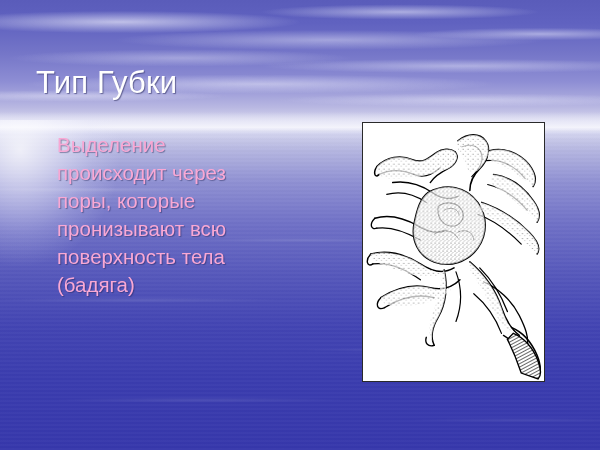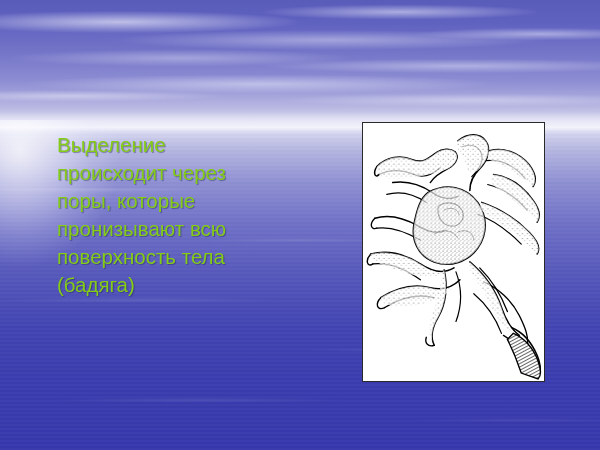--- a/index.html
+++ b/index.html
@@ -121,21 +121,21 @@
     font-weight: 400;
     color: #ffffff;
     letter-spacing: .2px;
     white-space: nowrap;
     text-shadow: 1px 1px 1px rgba(40,40,90,.55);
   }
 
   
   .body-block {
     position: absolute;
-    color: #84cc16;
+    color: #f9a8d4;
     font-size: 20.5px;
     line-height: 28px;
     white-space: pre-line;
     text-shadow: 1px 1px 1px rgba(30,30,80,.45);
   }
   #para-1 { left: 57px; top: 131px; width: 250px; }
   #para-2 { left: 48px; top: 299px; width: 265px; }
 
   .sub { font-size: .68em; vertical-align: -.28em; }
 
@@ -159,20 +159,21 @@
 <div class="slide">
 
   <div class="bg-sky"></div>
   <div class="bg-clouds"></div>
   <div class="bg-sea"></div>
   <div class="bg-horizon"></div>
   <div class="bg-ripples"></div>
   <div class="bg-ripples2"></div>
   <div class="bg-glint"></div>
 
+  <h1 class="title">Тип Губки</h1>
 
   <div class="body-block" id="para-1">Выделение
 происходит через
 поры, которые
 пронизывают всю
 поверхность тела
 (бадяга)</div>
 
 
   <div class="pic-frame">

